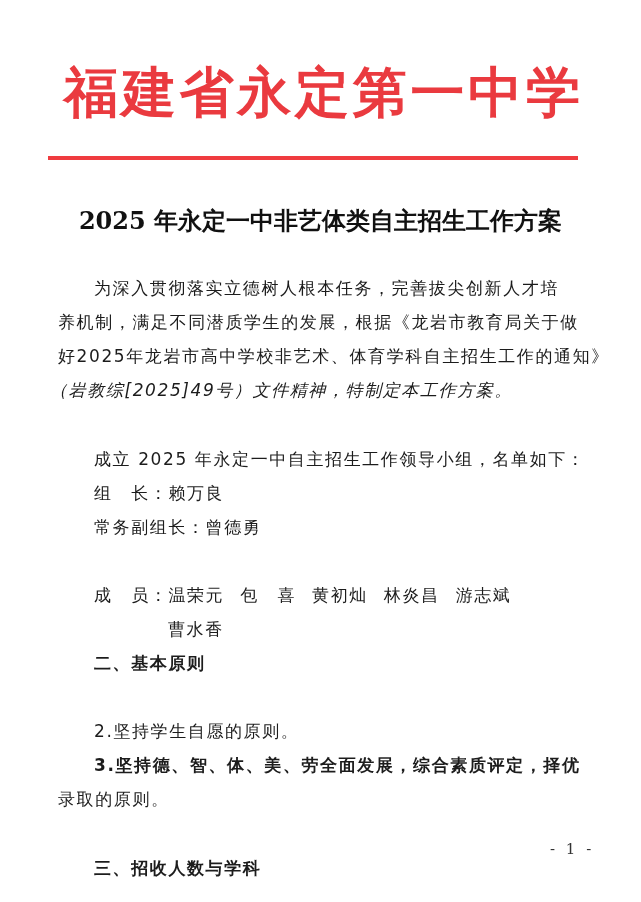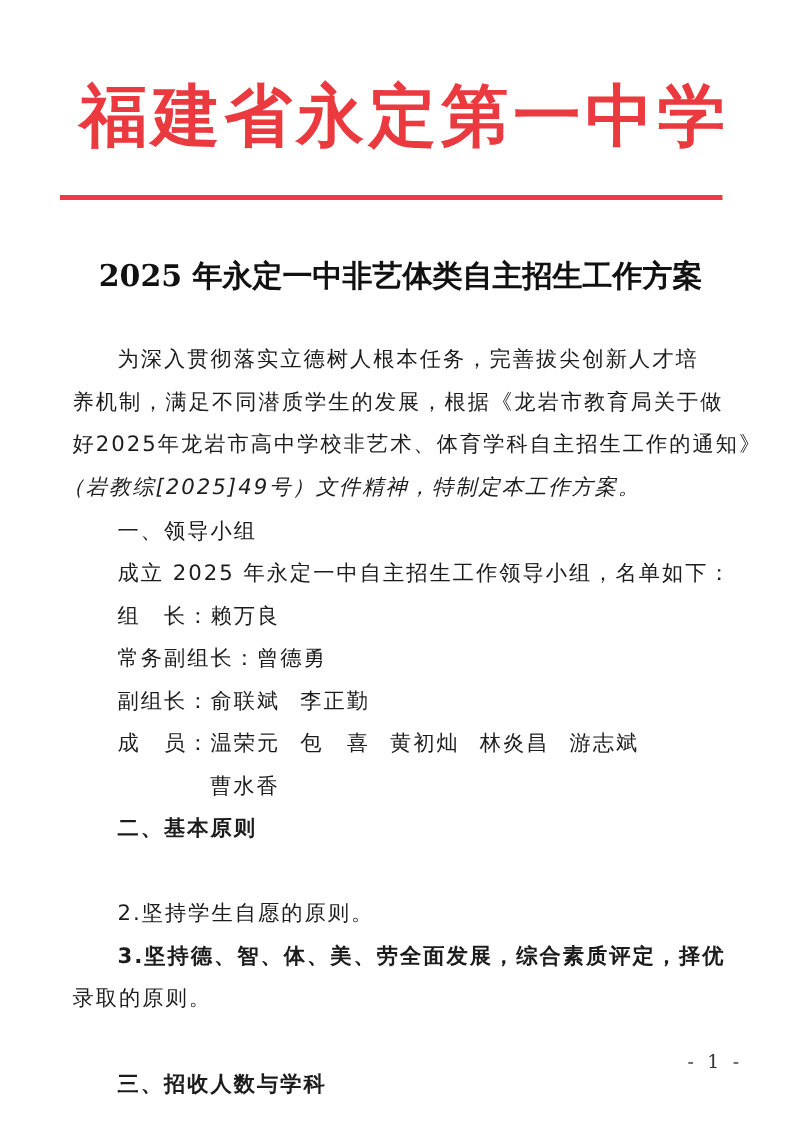--- a/index.html
+++ b/index.html
@@ -60,31 +60,27 @@
 <div class="red-rule"></div>
 
 <div class="doc-title">2025 年永定一中非艺体类自主招生工作方案</div>
 
 <div class="body-text" style="top:0; height:902px;">
   <div class="line indent" style="top:271px;">为深入贯彻落实立德树人根本任务，完善拔尖创新人才培</div>
   <div class="line" style="top:305px;">养机制，满足不同潜质学生的发展，根据《龙岩市教育局关于做</div>
   <div class="line" style="top:339px;">好2025年龙岩市高中学校非艺术、体育学科自主招生工作的通知》</div>
   <div class="line" style="top:373px; left:-8px;font-style:italic;">（岩教综[2025]49号）文件精神，特制定本工作方案。</div>
 
-  <div class="line indent" style="top:408px;">一、领导小组</div>
   <div class="line indent" style="top:442px;">成立 2025 年永定一中自主招生工作领导小组，名单如下：</div>
 
   <div class="line indent" style="top:476px;">
     <span>组　长：</span><span>赖万良</span>
   </div>
   <div class="line indent" style="top:510px;">
     <span>常务副组长：</span><span>曾德勇</span>
-  </div>
-  <div class="line indent" style="top:544px;">
-    <span>副组长：</span><span class="name">俞联斌</span><span class="name">李正勤</span>
   </div>
   <div class="line indent" style="top:578px;">
     <span>成　员：</span><span class="name">温荣元</span><span class="name">包　喜</span><span class="name">黄初灿</span><span class="name">林炎昌</span><span class="name">游志斌</span>
   </div>
   <div class="line" style="top:612px; left:110px;text-align:center;">
     <span class="name">曹水香</span>
   </div>
 
   <div class="line indent bold" style="top:646px;">二、基本原则</div>
   <div class="line indent" style="top:714px;">2.坚持学生自愿的原则。</div>

